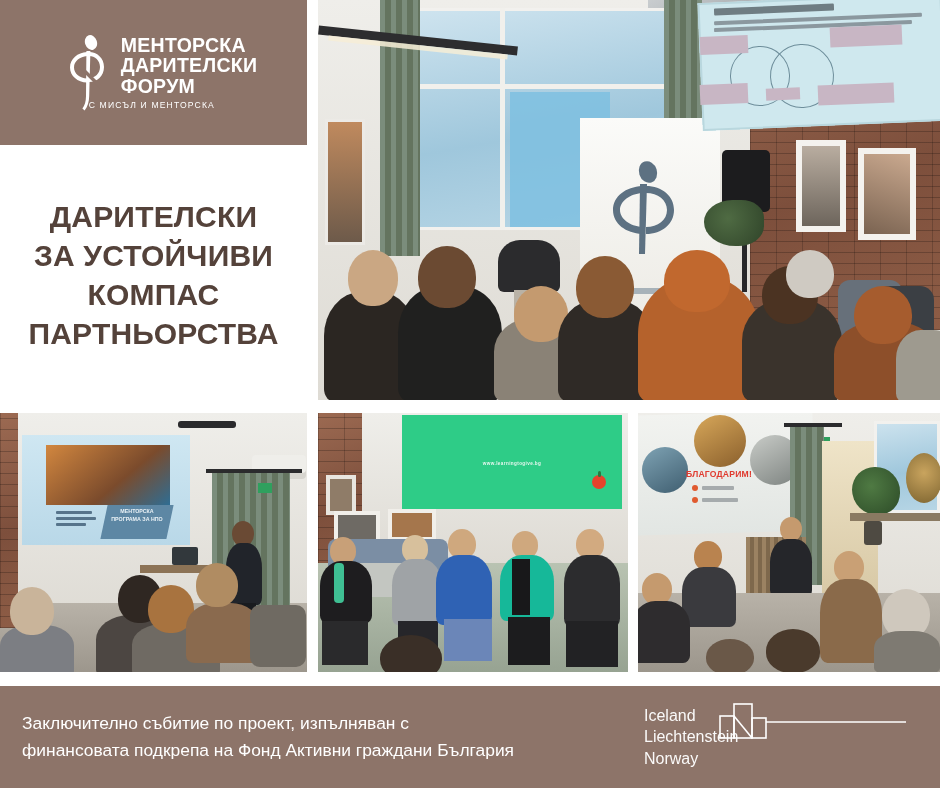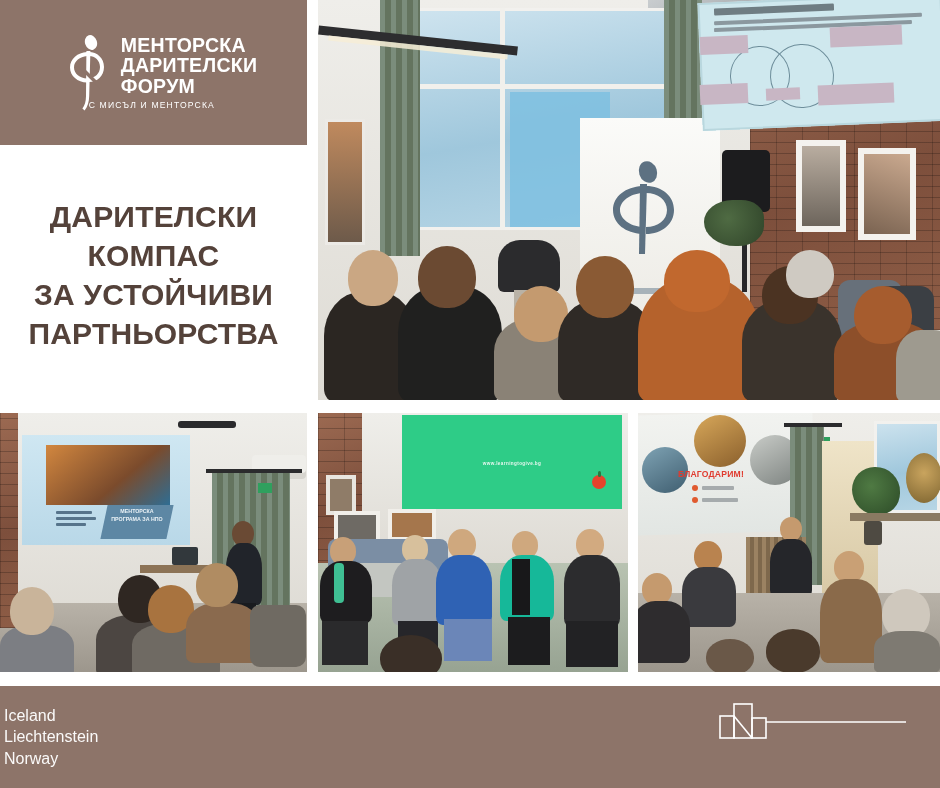--- a/index.html
+++ b/index.html
@@ -101,21 +101,21 @@
     color: #ffffff;
     font-size: 17.4px;
     line-height: 1.55;
     margin-left: 22px;
     width: 610px;
   }
   .footer-text div { white-space: nowrap; }
   .funders {
     display: flex;
     align-items: center;
-    margin-left: 4px;
+    margin-left: 12px;
   }
   .iln {
     color: #ffffff;
     font-size: 16px;
     line-height: 1.32;
     opacity: .96;
     position: relative;
     z-index: 2;
   }
   .acf {
@@ -172,22 +172,22 @@
         <div class="logo-line">ДАРИТЕЛСКИ</div>
         <div class="logo-line">ФОРУМ</div>
         <div class="logo-tag">С МИСЪЛ И МЕНТОРСКА</div>
       </div>
     </div>
   </div>
 
   <div class="title-block">
     <div class="title-text">
       <div>ДАРИТЕЛСКИ</div>
+      <div>ЗА УСТОЙЧИВИ</div>
       <div>КОМПАС</div>
-      <div>ЗА УСТОЙЧИВИ</div>
       <div>ПАРТНЬОРСТВА</div>
     </div>
   </div>
 
   <div class="tile" id="tile-main">
     <div class="scene">
       <div class="rect wall" style="left:0;top:0;width:622px;height:400px;"></div>
 
       <div class="rect brick" style="left:432px;top:0;width:190px;height:330px;"></div>
 
@@ -355,21 +355,21 @@
   </div>
 
   <div class="tile" id="tile-br">
     <div class="scene">
       <div class="rect wall" style="left:0;top:0;width:302px;height:230px;"></div>
 
       <div class="rect" style="left:-4px;top:0;width:180px;height:120px;background:linear-gradient(180deg,#f2f3f0,#e2e6e3);transform:rotate(-1.6deg);"></div>
       <div class="rect" style="left:4px;top:34px;width:46px;height:46px;border-radius:50%;background:linear-gradient(150deg,#7fa3b4,#3f5e70);"></div>
       <div class="rect" style="left:56px;top:2px;width:52px;height:52px;border-radius:50%;background:linear-gradient(150deg,#d8a85a,#8a5f2c);"></div>
       <div class="rect" style="left:112px;top:22px;width:50px;height:50px;border-radius:50%;background:linear-gradient(150deg,#c9ccc8,#7d8380);"></div>
-      <div style="position:absolute;left:40px;top:56px;color:#e03b2f;font-size:8.6px;font-weight:bold;letter-spacing:.2px;">БЛАГОДАРИМ!</div>
+      <div style="position:absolute;left:48px;top:56px;color:#e03b2f;font-size:8.6px;font-weight:bold;letter-spacing:.2px;">БЛАГОДАРИМ!</div>
       <div class="rect" style="left:54px;top:72px;width:6px;height:6px;border-radius:50%;background:#e05a2f;"></div>
       <div class="blurtext" style="left:64px;top:73px;width:32px;height:4px;background:#9aa0a2;"></div>
       <div class="rect" style="left:54px;top:84px;width:6px;height:6px;border-radius:50%;background:#e05a2f;"></div>
       <div class="blurtext" style="left:64px;top:85px;width:36px;height:4px;background:#9aa0a2;"></div>
 
       <div class="rect" style="left:176px;top:24px;width:16px;height:10px;background:#2fa05e;"></div>
 
       <div class="rect curtain" style="left:152px;top:12px;width:34px;height:160px;"></div>
       <div class="rect" style="left:146px;top:10px;width:58px;height:4px;background:#2b2b2d;"></div>
       <div class="rect" style="left:184px;top:28px;width:56px;height:152px;background:linear-gradient(180deg,#efe4c8,#d8c9a6);"></div>
@@ -394,20 +394,24 @@
       <div class="head" style="left:196px;top:138px;width:30px;height:32px;background:#c9a075;"></div>
       <div class="body" style="left:182px;top:166px;width:62px;height:84px;background:#8a6a4a;"></div>
       <div class="head" style="left:244px;top:176px;width:48px;height:50px;background:#cfc8bd;"></div>
       <div class="body" style="left:236px;top:218px;width:66px;height:42px;background:#7e7a72;"></div>
       <div class="head" style="left:128px;top:216px;width:54px;height:44px;background:#4a3a2c;"></div>
       <div class="head" style="left:68px;top:226px;width:48px;height:36px;background:#6a5848;"></div>
     </div>
   </div>
 
   <div class="footer">
+    <div class="footer-text">
+      <div>Заключително събитие по проект, изпълняван с</div>
+      <div>финансовата подкрепа на Фонд Активни граждани България</div>
+    </div>
     <div class="funders">
       <div class="iln">
         <div>Iceland</div>
         <div>Liechtenstein</div>
         <div>Norway</div>
       </div>
     </div>
   </div>
 
   <svg class="iln-mark" viewBox="0 0 190 44">

